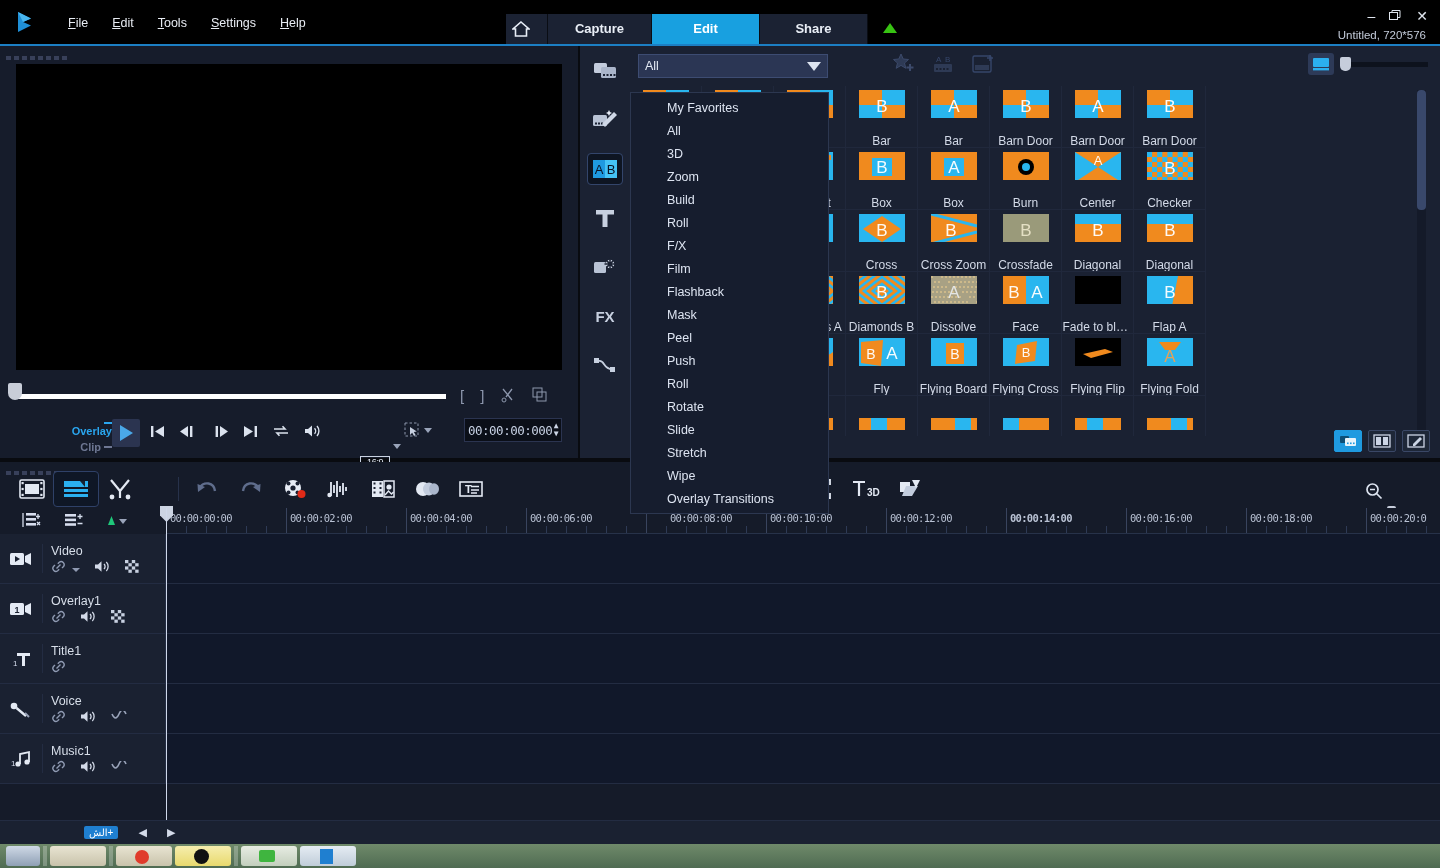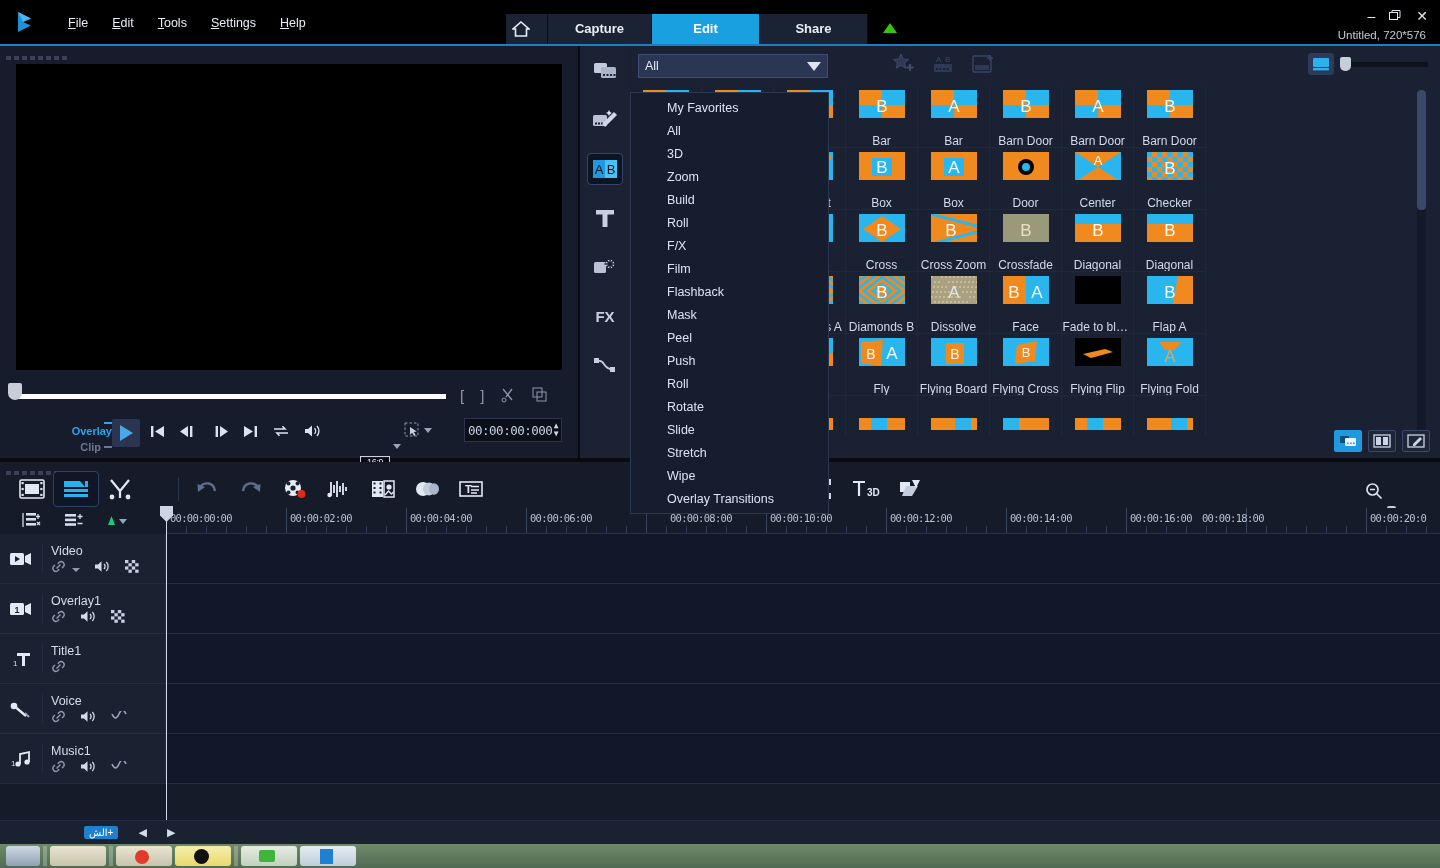--- a/index.html
+++ b/index.html
@@ -592,21 +592,21 @@
             <div class="cellname">Box</div>
           </div>
           <div class="cell">
             <div class="thumb" style="background: transparent;">
               <svg width="46" height="30" viewBox="0 0 46 30">
                 <rect width="46" height="30" fill="#f08a1e"></rect>
                 <ellipse cx="23" cy="15" rx="8" ry="8" fill="#000"></ellipse>
                 <ellipse cx="23" cy="15" rx="4" ry="4" fill="#29b6ef"></ellipse>
               </svg>
             </div>
-            <div class="cellname">Door</div>
+            <div class="cellname">Burn</div>
           </div>
           <div class="cell">
             <div class="thumb" style="background: transparent;">
               <svg width="46" height="30" viewBox="0 0 46 30">
                 <rect width="46" height="30" fill="#f08a1e"></rect>
                 <path d="M0 0 L23 15 L0 30 Z M46 0 L23 15 L46 30 Z" fill="#29b6ef"></path>
                 <text x="23" y="13" font-size="13" font-family="Liberation Sans" fill="#fff" text-anchor="middle" opacity="0.95">A</text>
               </svg>
             </div>
             <div class="cellname">Center</div>
@@ -1329,35 +1329,35 @@
         <div class="tickmark" style="left: 680px; top: 18px; height: 8px; border-color: rgb(46, 58, 85);"></div>
         <div class="tickmark" style="left: 700px; top: 18px; height: 8px; border-color: rgb(46, 58, 85);"></div>
         <div class="tickmark" style="left: 720px;"></div>
         <div class="ticklabel" style="left: 724px;">00:00:12:00</div>
         <div class="tickmark" style="left: 740px; top: 18px; height: 8px; border-color: rgb(46, 58, 85);"></div>
         <div class="tickmark" style="left: 760px; top: 18px; height: 8px; border-color: rgb(46, 58, 85);"></div>
         <div class="tickmark" style="left: 780px; top: 18px; height: 8px; border-color: rgb(46, 58, 85);"></div>
         <div class="tickmark" style="left: 800px; top: 18px; height: 8px; border-color: rgb(46, 58, 85);"></div>
         <div class="tickmark" style="left: 820px; top: 18px; height: 8px; border-color: rgb(46, 58, 85);"></div>
         <div class="tickmark" style="left: 840px;"></div>
-        <div class="ticklabel" style="left: 844px;">00:00:14:00</div>
+        <div class="ticklabel" style="left: 844px; font-weight: bold;">00:00:14:00</div>
         <div class="tickmark" style="left: 860px; top: 18px; height: 8px; border-color: rgb(46, 58, 85);"></div>
         <div class="tickmark" style="left: 880px; top: 18px; height: 8px; border-color: rgb(46, 58, 85);"></div>
         <div class="tickmark" style="left: 900px; top: 18px; height: 8px; border-color: rgb(46, 58, 85);"></div>
         <div class="tickmark" style="left: 920px; top: 18px; height: 8px; border-color: rgb(46, 58, 85);"></div>
         <div class="tickmark" style="left: 940px; top: 18px; height: 8px; border-color: rgb(46, 58, 85);"></div>
         <div class="tickmark" style="left: 960px;"></div>
         <div class="ticklabel" style="left: 964px;">00:00:16:00</div>
         <div class="tickmark" style="left: 980px; top: 18px; height: 8px; border-color: rgb(46, 58, 85);"></div>
         <div class="tickmark" style="left: 1000px; top: 18px; height: 8px; border-color: rgb(46, 58, 85);"></div>
         <div class="tickmark" style="left: 1020px; top: 18px; height: 8px; border-color: rgb(46, 58, 85);"></div>
         <div class="tickmark" style="left: 1040px; top: 18px; height: 8px; border-color: rgb(46, 58, 85);"></div>
         <div class="tickmark" style="left: 1060px; top: 18px; height: 8px; border-color: rgb(46, 58, 85);"></div>
         <div class="tickmark" style="left: 1080px;"></div>
-        <div class="ticklabel" style="left: 1036px;">00:00:18:00</div>
+        <div class="ticklabel" style="left: 1084px;">00:00:18:00</div>
         <div class="tickmark" style="left: 1100px; top: 18px; height: 8px; border-color: rgb(46, 58, 85);"></div>
         <div class="tickmark" style="left: 1120px; top: 18px; height: 8px; border-color: rgb(46, 58, 85);"></div>
         <div class="tickmark" style="left: 1140px; top: 18px; height: 8px; border-color: rgb(46, 58, 85);"></div>
         <div class="tickmark" style="left: 1160px; top: 18px; height: 8px; border-color: rgb(46, 58, 85);"></div>
         <div class="tickmark" style="left: 1180px; top: 18px; height: 8px; border-color: rgb(46, 58, 85);"></div>
         <div class="tickmark" style="left: 1200px;"></div>
         <div class="ticklabel" style="left: 1204px;">00:00:20:0</div>
         <div class="tickmark" style="left: 1220px; top: 18px; height: 8px; border-color: rgb(46, 58, 85);"></div>
         <div class="tickmark" style="left: 1240px; top: 18px; height: 8px; border-color: rgb(46, 58, 85);"></div>
         <div class="tickmark" style="left: 1260px; top: 18px; height: 8px; border-color: rgb(46, 58, 85);"></div>

